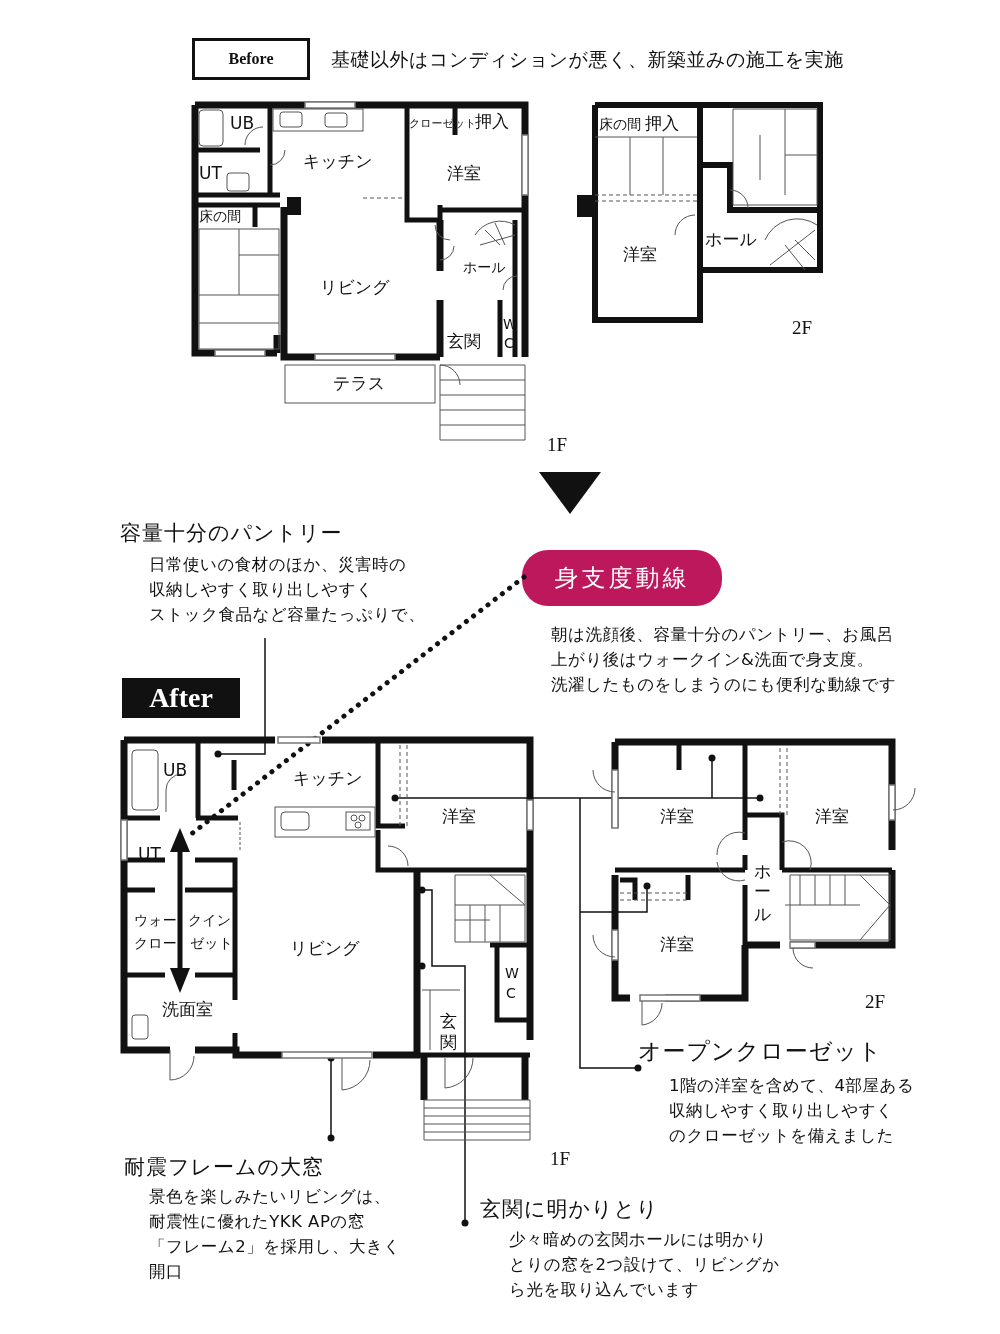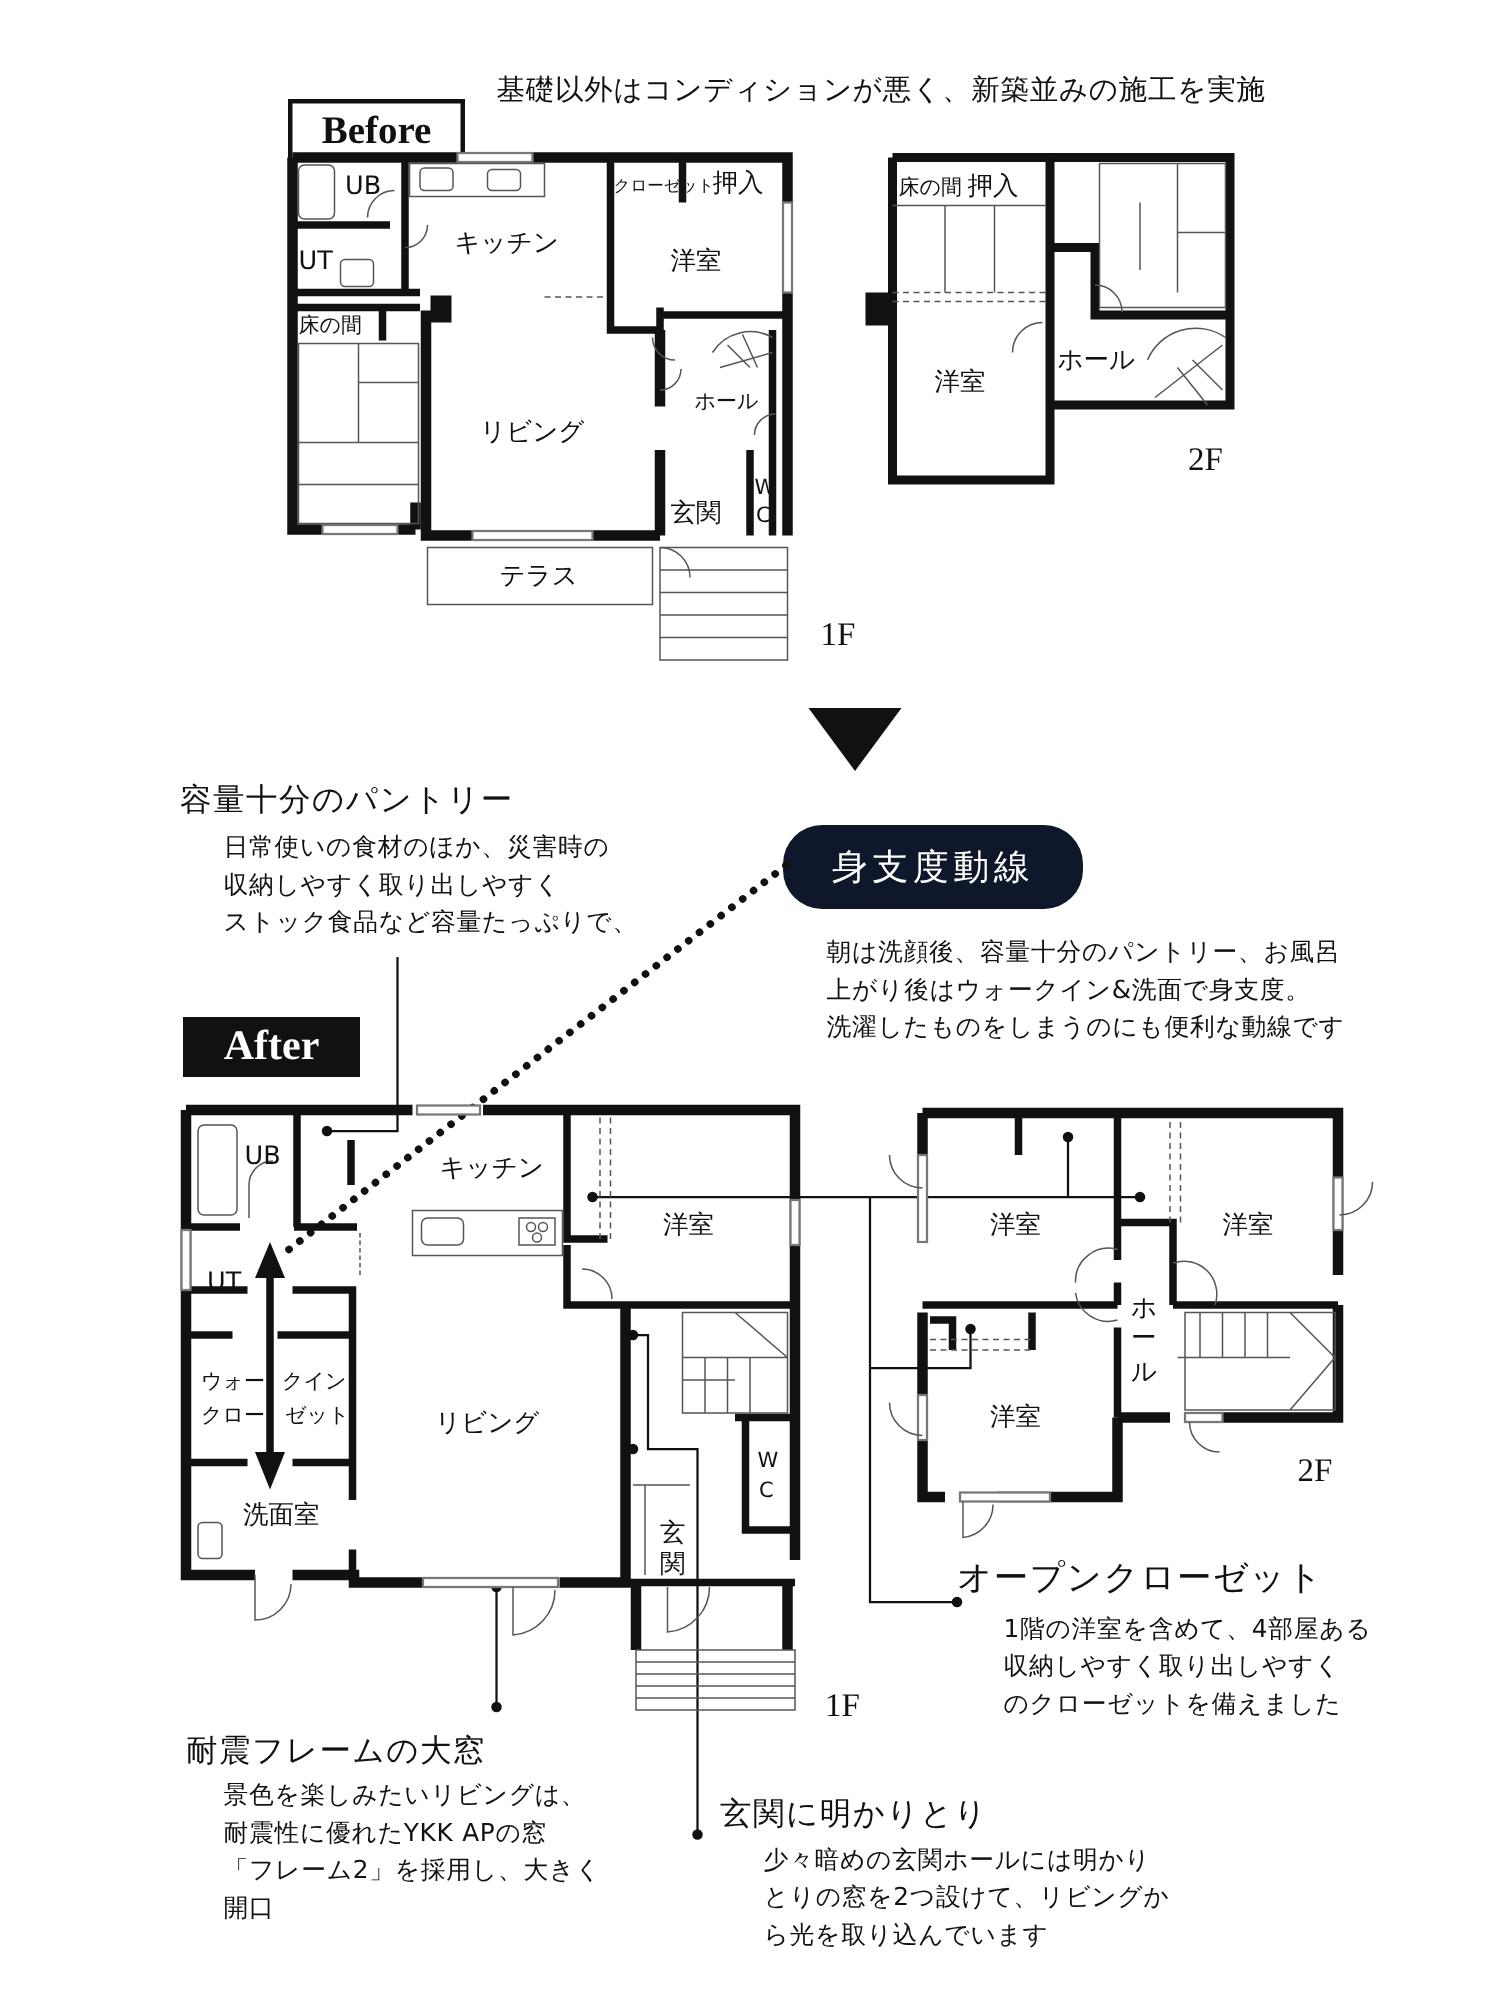--- a/index.html
+++ b/index.html
@@ -1,31 +1,31 @@
 <!DOCTYPE html>
 <html><head>
 <meta charset="utf-8">
 <style>
   html, body { margin:0; padding:0; background:#ffffff; }
   body { width:1000px; height:1334px; position:relative; overflow:hidden;
          font-family:"DejaVu Sans", "Liberation Sans", sans-serif; color:#111; }
   .abs { position:absolute; }
   .before-box { left:192px; top:38px; width:118px; height:42px; border:3px solid #111;
     box-sizing:border-box; display:flex; align-items:center; justify-content:center;
-    font-family:"Liberation Serif","DejaVu Serif",serif; font-weight:bold; font-size:26px;margin-top:28px; }
+    font-family:"Liberation Serif","DejaVu Serif",serif; font-weight:bold; font-size:16px; }
   .before-caption { left:331px; top:47px; font-size:19px; letter-spacing:0.5px; white-space:nowrap; }
   .after-box { left:122px; top:678px; width:118px; height:40px; background:#111; color:#fff;
     display:flex; align-items:center; justify-content:center;
     font-family:"Liberation Serif","DejaVu Serif",serif; font-weight:bold; font-size:28px; }
-  .pill { left:522px; top:550px; width:200px; height:56px; background:#0f172a; color:#fff;
+  .pill { left:522px; top:550px; width:200px; height:56px; background:#be185d; color:#fff;
     border-radius:26px; display:flex; align-items:center; justify-content:center;
     font-size:24px; letter-spacing:3px; }
   .note-title { font-size:21px; white-space:nowrap; letter-spacing:1px; }
   .note-body { font-size:16.5px; line-height:25px; white-space:nowrap; letter-spacing:0.5px;margin-left:29px; }
-  .floor-label { font-family:"Liberation Serif","DejaVu Serif",serif; font-size:22px; }
+  .floor-label { font-family:"Liberation Serif","DejaVu Serif",serif; font-size:19px;margin-top:24px; }
   svg text { font-family:"DejaVu Sans","Liberation Sans",sans-serif; }
   .room { font-size:17px; fill:#111; }
   .room-s { font-size:14px; fill:#111; }
 </style>
 </head>
 <body>
 
 <div class="abs before-box">Before</div>
 <div class="abs before-caption">基礎以外はコンディションが悪く、新築並みの施工を実施</div>
 

